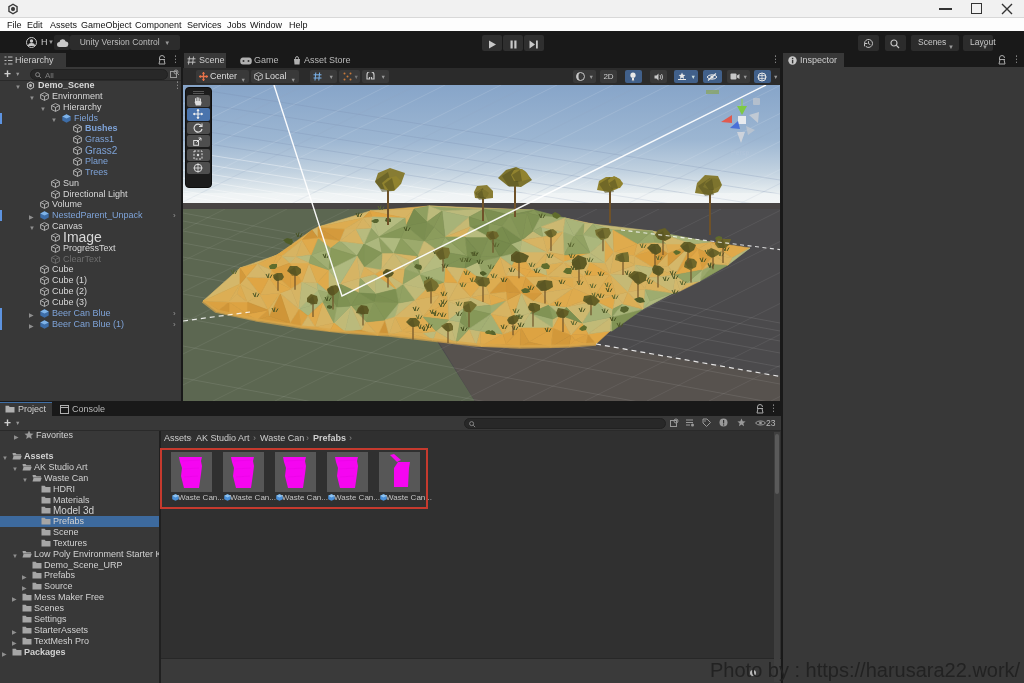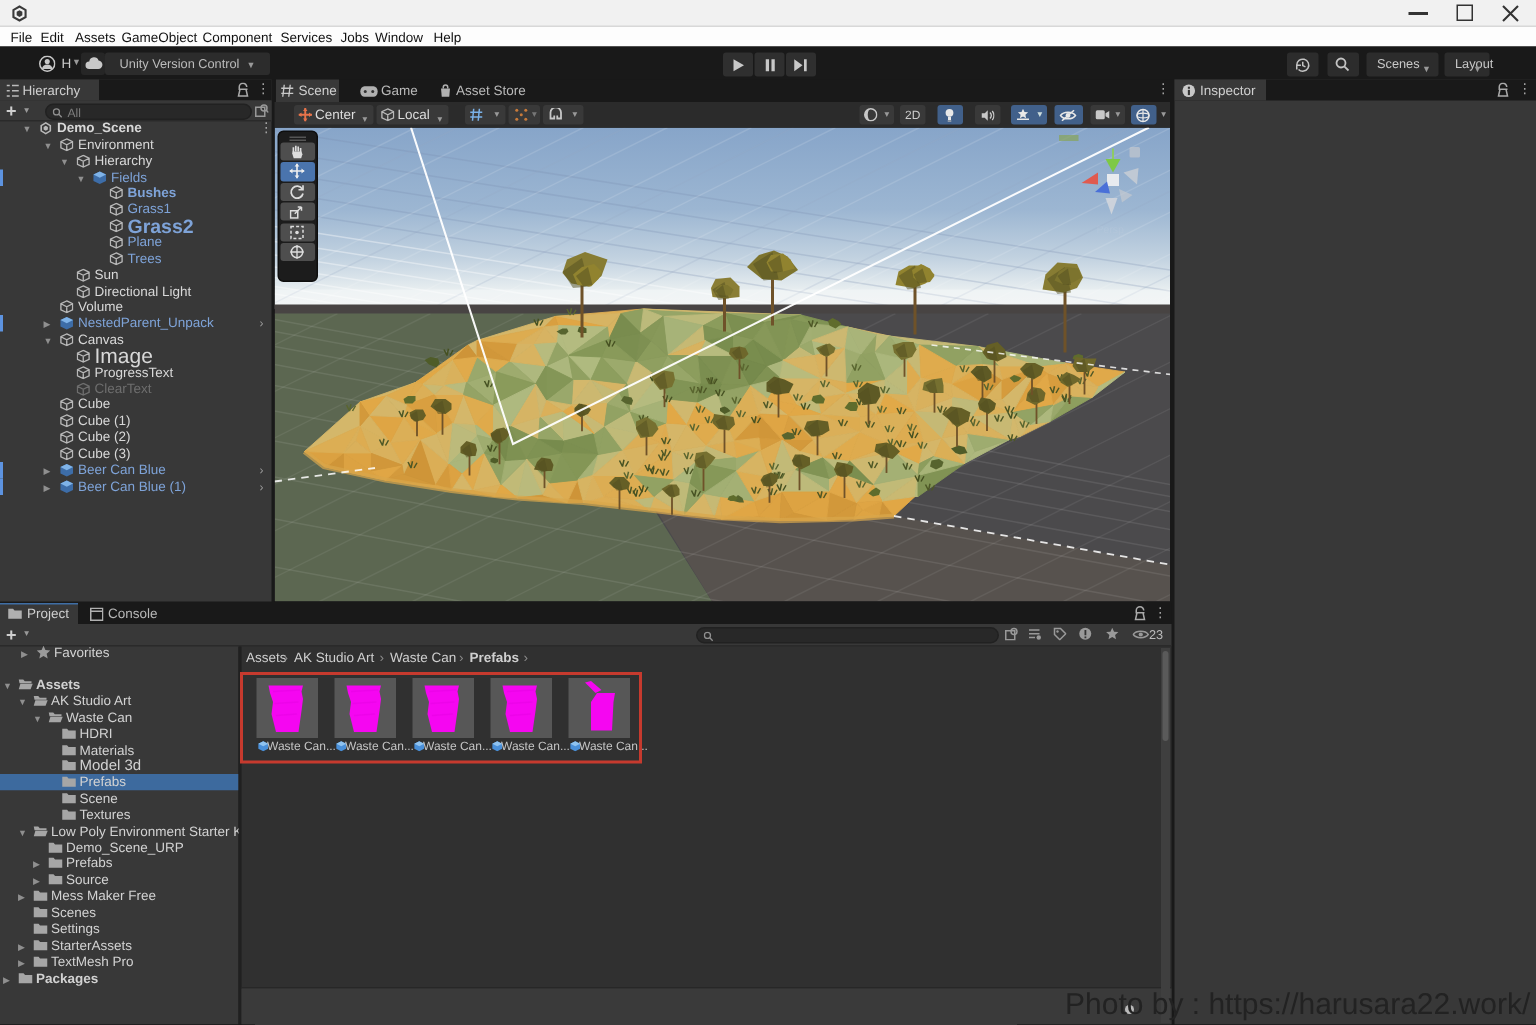--- a/index.html
+++ b/index.html
@@ -129,21 +129,21 @@
 <div class="row" style="left:0;top:81.2px;width:181px">
 <svg class="abs" style="left:73px;top:1px" width="9" height="9" viewBox="0 0 9 9">
         <path d="M4.5 0.6 L8.4 2.5 L8.4 6.5 L4.5 8.4 L0.6 6.5 L0.6 2.5 Z M0.6 2.5 L4.5 4.5 L8.4 2.5 M4.5 4.5 L4.5 8.4" stroke="#b8b8b8" stroke-width="0.9" fill="none"></path>
       </svg>
 <span class="abs" style="left:85px;top:0;font-size:9px;font-weight:normal;color:#7ea3d8">Grass1</span>
 </div>
 <div class="row" style="left:0;top:92.1px;width:181px">
 <svg class="abs" style="left:73px;top:1px" width="9" height="9" viewBox="0 0 9 9">
         <path d="M4.5 0.6 L8.4 2.5 L8.4 6.5 L4.5 8.4 L0.6 6.5 L0.6 2.5 Z M0.6 2.5 L4.5 4.5 L8.4 2.5 M4.5 4.5 L4.5 8.4" stroke="#b8b8b8" stroke-width="0.9" fill="none"></path>
       </svg>
-<span class="abs" style="left:85px;top:0;font-size:13px;font-weight:bold;color:#7ea3d8">Grass2</span>
+<span class="abs" style="left:85px;top:0;font-size:10px;font-weight:normal;color:#7ea3d8">Grass2</span>
 </div>
 <div class="row" style="left:0;top:103.0px;width:181px">
 <svg class="abs" style="left:73px;top:1px" width="9" height="9" viewBox="0 0 9 9">
         <path d="M4.5 0.6 L8.4 2.5 L8.4 6.5 L4.5 8.4 L0.6 6.5 L0.6 2.5 Z M0.6 2.5 L4.5 4.5 L8.4 2.5 M4.5 4.5 L4.5 8.4" stroke="#b8b8b8" stroke-width="0.9" fill="none"></path>
       </svg>
 <span class="abs" style="left:85px;top:0;font-size:9px;font-weight:normal;color:#7ea3d8">Plane</span>
 </div>
 <div class="row" style="left:0;top:113.8px;width:181px">
 <svg class="abs" style="left:73px;top:1px" width="9" height="9" viewBox="0 0 9 9">
         <path d="M4.5 0.6 L8.4 2.5 L8.4 6.5 L4.5 8.4 L0.6 6.5 L0.6 2.5 Z M0.6 2.5 L4.5 4.5 L8.4 2.5 M4.5 4.5 L4.5 8.4" stroke="#b8b8b8" stroke-width="0.9" fill="none"></path>

